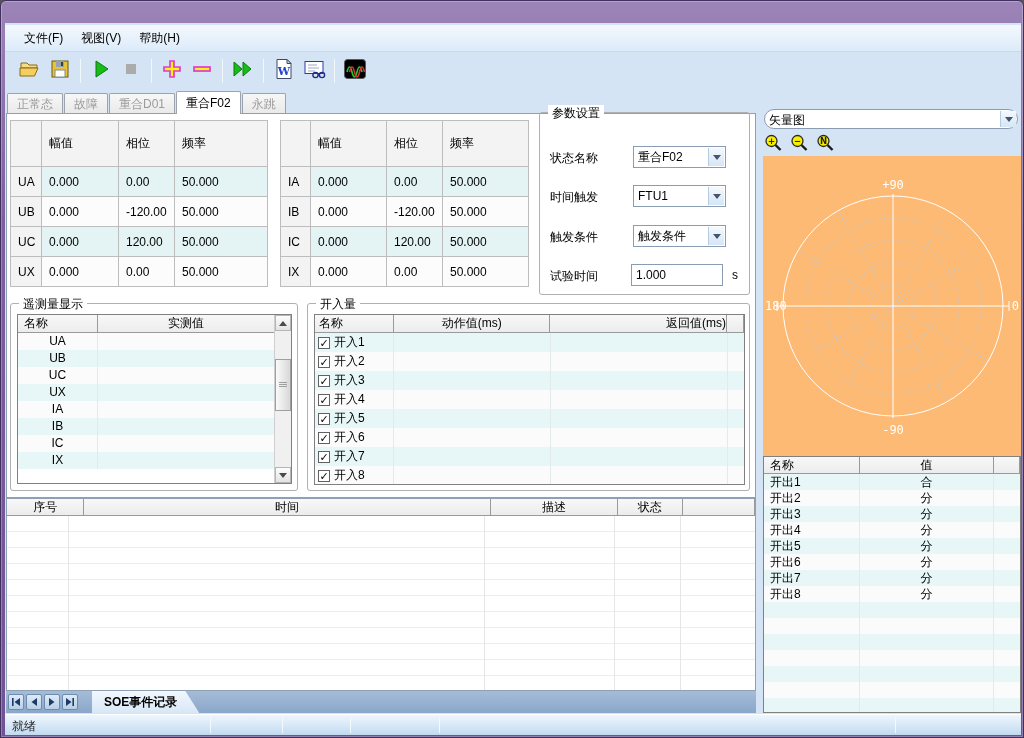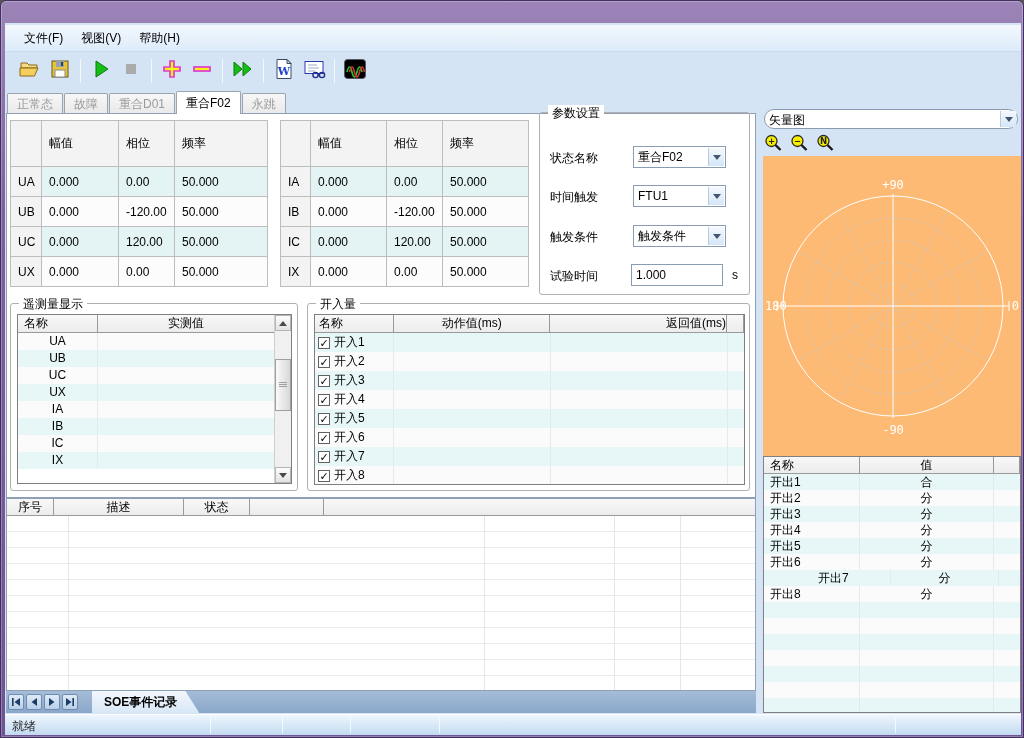--- a/index.html
+++ b/index.html
@@ -441,21 +441,22 @@
               </div>
               <div class="mt-cell" style="width: 157px; height: 100%;"></div>
               <div class="mt-cell" style="width: 177px; height: 100%;"></div>
             </div>
           </div>
       </div>
     </div>
 
     <div class="events">
       <div class="ev-header" id="ev-header">
-          <div class="ev-hcell" style="width: 47px;">序号</div>
+          <div class="ev-hcell" style="width: 79px;">序号</div>
+          <div class="ev-hcell" style="width: 416px;">时间</div>
           <div class="ev-hcell" style="width: 130px;">描述</div>
           <div class="ev-hcell" style="width: 66px;">状态</div>
           <div class="ev-hcell" style="width: 74px;"></div>
         </div>
       <div class="ev-body" id="ev-body">
           <div class="ev-vline" style="left: 61px;"></div>
           <div class="ev-vline" style="left: 477px;"></div>
           <div class="ev-vline" style="left: 607px;"></div>
           <div class="ev-vline" style="left: 673px;"></div>
         </div>
@@ -574,21 +575,21 @@
         <div class="mt-row" style="height: 16px;">
           <div class="mt-cell" style="width: 96px; padding-left: 6px; line-height: 16px;">开出5</div>
           <div class="mt-cell" style="width: 134px; text-align: center; line-height: 16px;">分</div>
           <div class="mt-cell" style="width: 26px; border-right: none;"></div>
         </div>
         <div class="mt-row" style="height: 16px;">
           <div class="mt-cell" style="width: 96px; padding-left: 6px; line-height: 16px;">开出6</div>
           <div class="mt-cell" style="width: 134px; text-align: center; line-height: 16px;">分</div>
           <div class="mt-cell" style="width: 26px; border-right: none;"></div>
         </div>
-        <div class="mt-row" style="height: 16px; padding-left: 48px;">
+        <div class="mt-row" style="height: 16px;">
           <div class="mt-cell" style="width: 96px; padding-left: 6px; line-height: 16px;">开出7</div>
           <div class="mt-cell" style="width: 134px; text-align: center; line-height: 16px;">分</div>
           <div class="mt-cell" style="width: 26px; border-right: none;"></div>
         </div>
         <div class="mt-row" style="height: 16px;">
           <div class="mt-cell" style="width: 96px; padding-left: 6px; line-height: 16px;">开出8</div>
           <div class="mt-cell" style="width: 134px; text-align: center; line-height: 16px;">分</div>
           <div class="mt-cell" style="width: 26px; border-right: none;"></div>
         </div>
         <div class="mt-row" style="height: 16px;">

